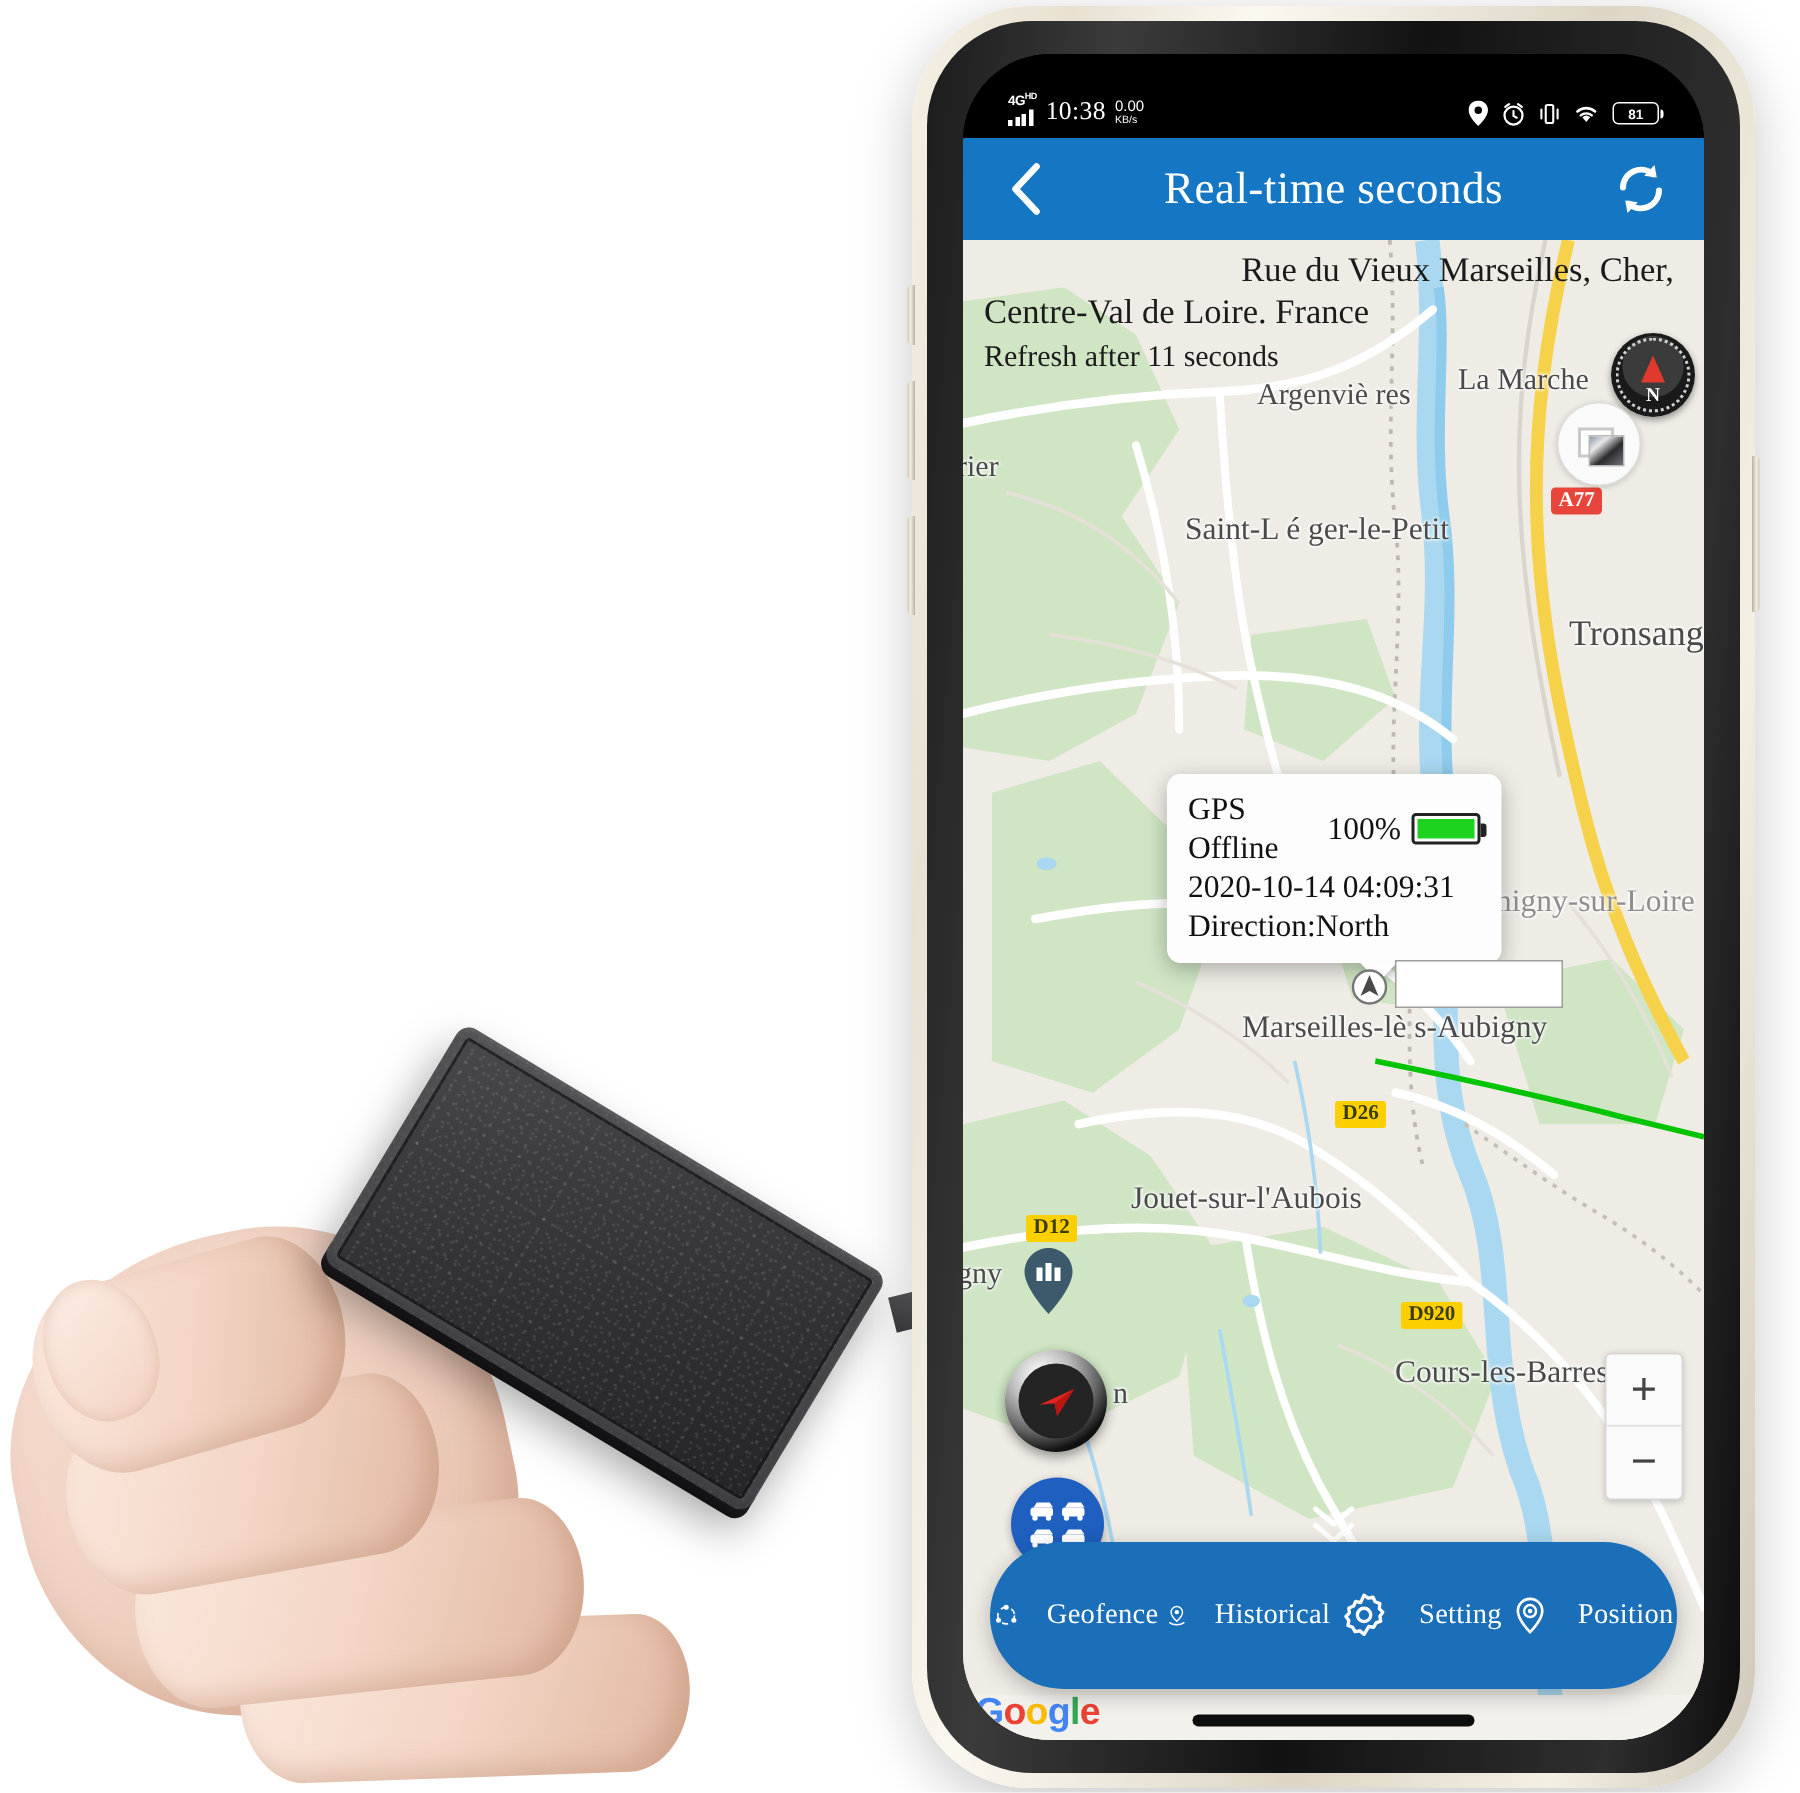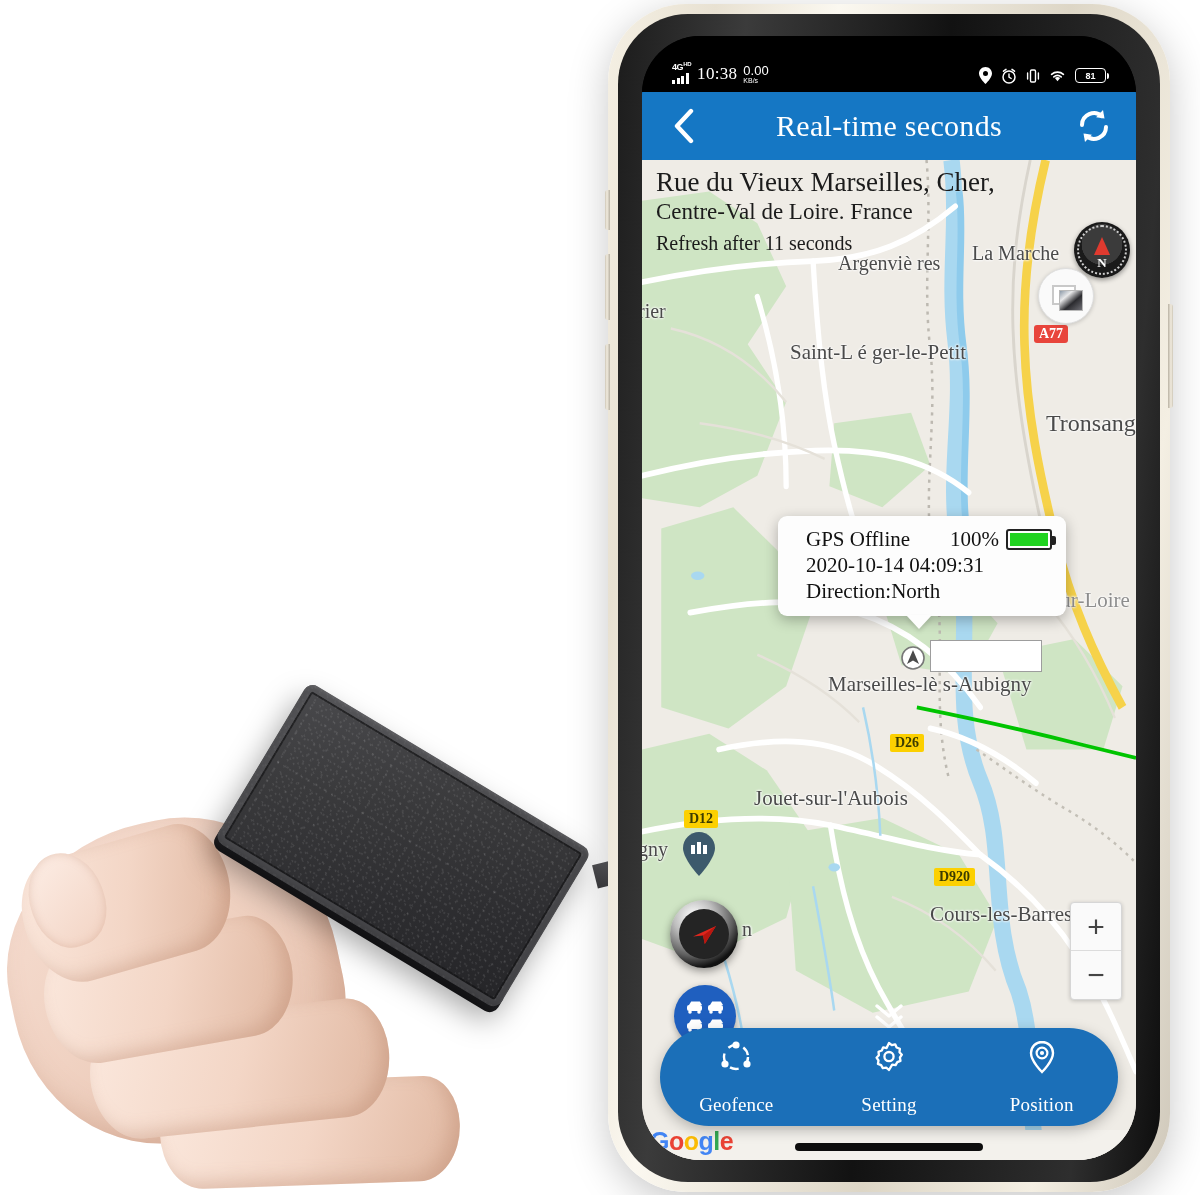--- a/index.html
+++ b/index.html
@@ -118,21 +118,21 @@
   }
   .sb-left { display: flex; align-items: flex-end; gap: 6px; }
   .sig { display: flex; flex-direction: column; align-items: flex-start; line-height: 1; }
   .sig-label { font-size: 9px; font-weight: 700; letter-spacing: -.4px; }
   .sig-bars { display: flex; align-items: flex-end; gap: 1.5px; height: 11px; margin-top: 1px; }
   .sig-bars i { width: 3px; background: #fff; display: block; }
   .sig-bars i:nth-child(1){height:4px}.sig-bars i:nth-child(2){height:6px}
   .sig-bars i:nth-child(3){height:8px}.sig-bars i:nth-child(4){height:11px}
   .sb-time { font-size: 17px; font-family: "Liberation Serif", serif; letter-spacing: .3px; }
   .sb-net { line-height: 1; text-align: left; }
-  .sb-net .n1 { font-size: 13px; display:block; }
+  .sb-net .n1 { font-size: 10px; display:block; }
   .sb-net .n2 { font-size: 7px; display:block; }
   .sb-right { display: flex; align-items: center; gap: 9px; }
   .sb-right svg { display: block; }
   .batt {
     width: 31px; height: 15px; border: 1.6px solid #fff; border-radius: 4px;
     position: relative; display: flex; align-items: center; justify-content: center;
   }
   .batt:after { content:""; position:absolute; right:-4px; top:4px; width:2.5px; height:6px; background:#fff; border-radius:0 2px 2px 0;}
   .batt span { font-size: 9px; font-weight: 700; }
 
@@ -165,21 +165,21 @@
     font-size: 14px; font-weight: 700; padding: 1px 5px; border-radius: 2px;
     font-family: "Liberation Serif", serif;
   }
   .shield.red { background: #e8453c; color: #fff; border-radius: 3px; }
 
   .addr-overlay {
     position: absolute; left: 0; top: 0; width: 100%;
     padding: 6px 14px 0 14px;
     font-family: "Liberation Serif", serif; color: #1b1b1b;
   }
-  .addr-line1 { font-size: 27px; text-align: left; padding-right: 6px; line-height: 1.2; }
+  .addr-line1 { font-size: 23px; text-align: right; padding-right: 6px; line-height: 1.2; }
   .addr-line2 { font-size: 23px; text-align: left; line-height: 1.2; }
   .refresh-note { font-size: 20px; margin-top: 6px; }
 
   
   .compass {
     position: absolute; right: 6px; top: 62px; width: 56px; height: 56px; border-radius: 50%;
     background: radial-gradient(circle at 50% 40%, #3b3b3b 0 46%, #1a1a1a 47% 100%);
     box-shadow: 0 2px 5px rgba(0,0,0,.4);
     display: flex; align-items: center; justify-content: center;
   }
@@ -199,22 +199,22 @@
   }
   .layerbtn .sq1 { position: absolute; width: 24px; height: 20px; border: 2px solid #c9c9c9; background:#fff; left: 13px; top: 16px; }
   .layerbtn .sq2 {
     position: absolute; width: 24px; height: 21px; left: 20px; top: 21px;
     background: linear-gradient(140deg,#8d9aa8 0%, #e9e9ea 28%, #2b2b2f 60%, #6f6f75 100%);
     border: 1px solid #b9b9b9;
   }
 
   
   .bubble {
-    position: absolute; left: 136px; top: 356px; width: 288px;
-    background: #fdfdfd; border-radius: 9px; padding: 10px 14px 12px 28px;
+    position: absolute; left: 136px; top: 356px; width: 223px;
+    background: #fdfdfd; border-radius: 9px; padding: 10px 14px 12px 14px;
     box-shadow: 0 4px 14px rgba(0,0,0,.28);
     font-family: "Liberation Serif", serif; color: #111; font-size: 21px; line-height: 1.24;
   }
   .bubble:after {
     content:""; position: absolute; left: 128px; bottom: -13px;
     border-left: 13px solid transparent; border-right: 13px solid transparent;
     border-top: 14px solid #fdfdfd;
     filter: drop-shadow(0 3px 2px rgba(0,0,0,.12));
   }
   .bubble-row1 { display: flex; align-items: center; justify-content: space-between; }
@@ -266,21 +266,21 @@
   }
   .zoomctl div:first-child { border-bottom: 1px solid #dcdcdc; }
 
   
   .dock {
     position: absolute; left: 18px; right: 18px; bottom: 34px; height: 98px;
     background: #1b6fb8; border-radius: 52px;
     display: flex; align-items: center; justify-content: space-around;
     box-shadow: 0 4px 14px rgba(0,0,0,.25);
   }
-  .dock-item { display: flex; flex-direction: column; align-items: center; gap: 18px; width: 110px; }
+  .dock-item { display: flex; align-items: center; gap: 18px; width: 110px; }
   .dock-item span {
     color: #fff; font-size: 19px; font-family: "Liberation Serif", serif; letter-spacing: .2px;
   }
   .chevrons {
     position: absolute; left: 50%; transform: translateX(-50%); bottom: 128px;
     color: #fff; line-height: .55; font-size: 26px; text-align: center;
     font-family:"Liberation Sans",sans-serif;
   }
   
   .glogo {
@@ -581,20 +581,28 @@
               <svg width="38" height="38" viewBox="0 0 38 38">
                 <circle cx="19" cy="19" r="12" fill="none" stroke="#fff" stroke-width="2.4" stroke-dasharray="9 7"></circle>
                 <circle cx="19" cy="7" r="3.6" fill="#fff"></circle>
                   <circle cx="8" cy="26" r="3.6" fill="#fff"></circle>
                   <circle cx="30" cy="26" r="3.6" fill="#fff"></circle>
               </svg>
               <span>Geofence</span>
             </div>
             <div class="dock-item">
               <svg width="38" height="38" viewBox="0 0 38 38">
+                <path d="M19 4c-5.3 0-9.6 4.3-9.6 9.6 0 6.8 9.6 15 9.6 15s9.6-8.2 9.6-15C28.6 8.3 24.3 4 19 4z" fill="none" stroke="#fff" stroke-width="2.4"></path>
+                <circle cx="19" cy="13.4" r="3.6" fill="#fff"></circle>
+                <path d="M7 31c2.5 2.2 7 3.6 12 3.6S28.5 33.2 31 31" fill="none" stroke="#fff" stroke-width="2.4" stroke-linecap="round"></path>
+              </svg>
+              <span>Historical</span>
+            </div>
+            <div class="dock-item">
+              <svg width="38" height="38" viewBox="0 0 38 38">
                 <path d="M19 5l2.8 2.1 3.4-.8 1.4 3.2 3.3 1.3-.4 3.4 2.4 2.5-2 2.8.6 3.4-3.2 1.2-1.7 3-3.4-.5L19 32l-2.8-2.4-3.4.5-1.7-3-3.2-1.2.6-3.4-2-2.8 2.4-2.5-.4-3.4 3.3-1.3 1.4-3.2 3.4.8z" fill="none" stroke="#fff" stroke-width="2.3" stroke-linejoin="round"></path>
                 <circle cx="19" cy="18.6" r="4.6" fill="none" stroke="#fff" stroke-width="2.3"></circle>
               </svg>
               <span>Setting</span>
             </div>
             <div class="dock-item">
               <svg width="38" height="38" viewBox="0 0 38 38">
                 <path d="M19 4c-6.1 0-11 4.9-11 11 0 8.3 11 19 11 19s11-10.7 11-19c0-6.1-4.9-11-11-11z" fill="none" stroke="#fff" stroke-width="2.4"></path>
                 <circle cx="19" cy="15" r="5.4" fill="none" stroke="#fff" stroke-width="2.2"></circle>
                 <circle cx="19" cy="15" r="2.1" fill="#fff"></circle>

